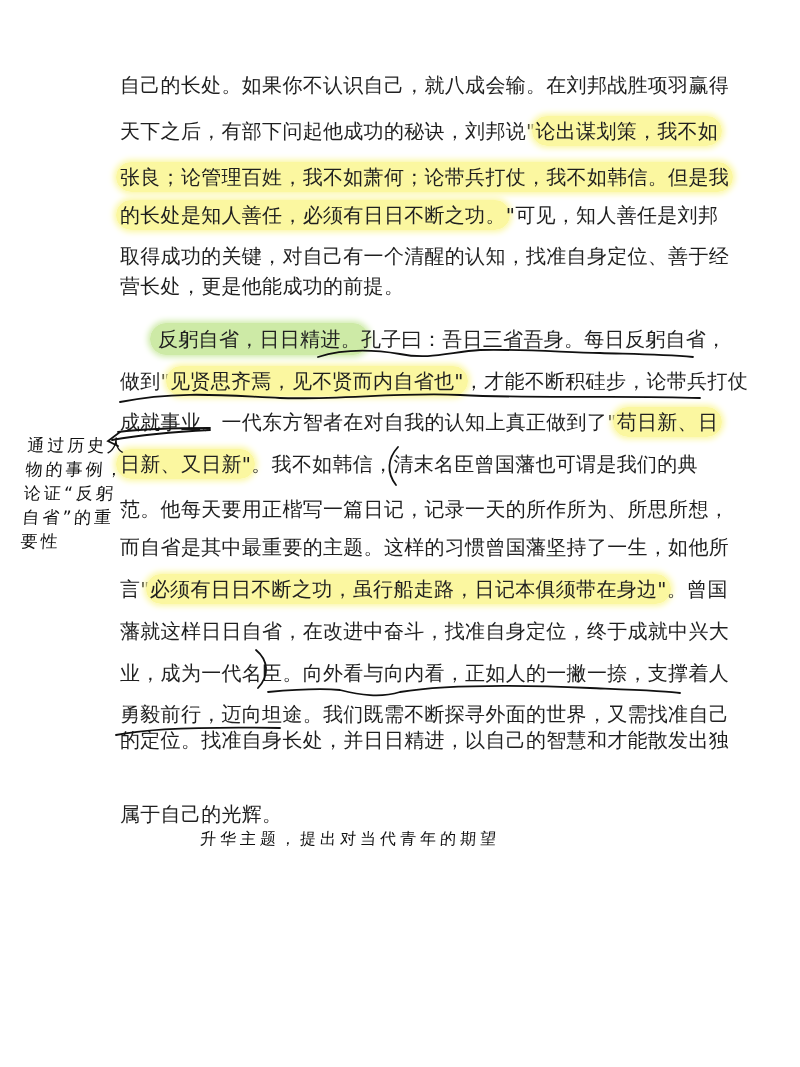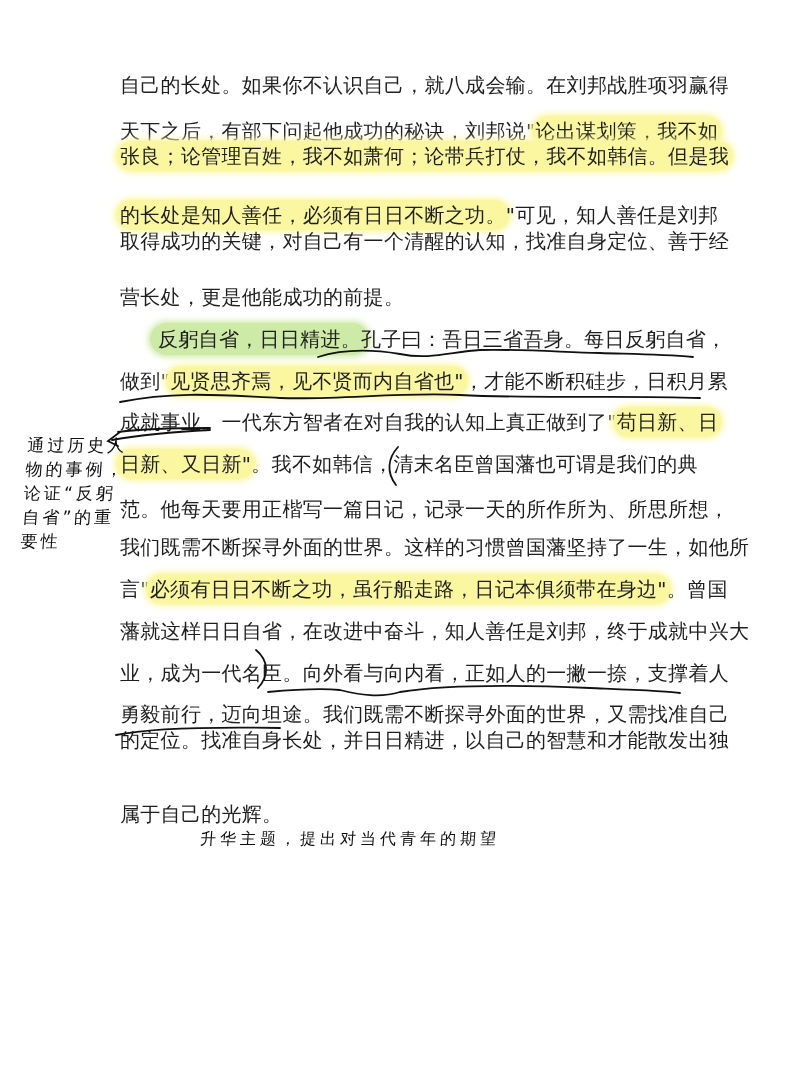--- a/index.html
+++ b/index.html
@@ -24,43 +24,43 @@
   </style>
 </head>
 <body>
 
 <div class="page">
   <div>
     <div class="line" style="top:68px"><span>自己的长处。如果你不认识自己，就八成会输。在刘邦战胜项羽赢得</span></div>
 
     <div class="line" style="top:114px"><span>天下之后，有部下问起他成功的秘诀，刘邦说"</span><span class="hl-y">论出谋划策，我不如</span></div>
 
-    <div class="line" style="top:139px"><span class="hl-y">张良；论管理百姓，我不如萧何；论带兵打仗，我不如韩信。但是我</span></div>
+    <div class="line" style="top:160px"><span class="hl-y">张良；论管理百姓，我不如萧何；论带兵打仗，我不如韩信。但是我</span></div>
 
     <div class="line" style="top:198px"><span class="hl-y">的长处是知人善任，必须有日日不断之功。</span><span>"可见，知人善任是刘邦</span></div>
 
-    <div class="line" style="top:224px"><span>取得成功的关键，对自己有一个清醒的认知，找准自身定位、善于经</span></div>
+    <div class="line" style="top:239px"><span>取得成功的关键，对自己有一个清醒的认知，找准自身定位、善于经</span></div>
 
-    <div class="line" style="top:280px"><span>营长处，更是他能成功的前提。</span></div>
+    <div class="line" style="top:269px"><span>营长处，更是他能成功的前提。</span></div>
 
     <div class="line" style="top:322px; left:158px"><span class="hl-g">反躬自省，日日精进。</span><span>孔子曰：吾日三省吾身。每日反躬自省，</span></div>
 
-    <div class="line" style="top:364px"><span>做到"</span><span class="hl-y">见贤思齐焉，见不贤而内自省也"</span><span>，才能不断积硅步，日积月累</span></div>
+    <div class="line" style="top:364px"><span>做到"</span><span class="hl-y">见贤思齐焉，见不贤而内自省也"</span><span>，才能不断积硅步，论带兵打仗</span></div>
 
     <div class="line" style="top:405px"><span>成就事业。一代东方智者在对自我的认知上真正做到了"</span><span class="hl-y">苟日新、日</span></div>
 
     <div class="line" style="top:447px"><span class="hl-y">日新、又日新"</span><span>。我不如韩信，清末名臣曾国藩也可谓是我们的典</span></div>
 
     <div class="line" style="top:492px"><span>范。他每天要用正楷写一篇日记，记录一天的所作所为、所思所想，</span></div>
 
-    <div class="line" style="top:530px"><span>我们既需不断探寻外面的世界。这样的习惯曾国藩坚持了一生，如他所</span></div>
+    <div class="line" style="top:530px"><span>而自省是其中最重要的主题。这样的习惯曾国藩坚持了一生，如他所</span></div>
 
     <div class="line" style="top:572px"><span>言"</span><span class="hl-y">必须有日日不断之功，虽行船走路，日记本俱须带在身边"</span><span>。曾国</span></div>
 
-    <div class="line" style="top:614px"><span>藩就这样日日自省，在改进中奋斗，知人善任是刘邦，终于成就中兴大</span></div>
+    <div class="line" style="top:614px"><span>藩就这样日日自省，在改进中奋斗，找准自身定位，终于成就中兴大</span></div>
 
     <div class="line" style="top:656px"><span>业，成为一代名臣。向外看与向内看，正如人的一撇一捺，支撑着人</span></div>
 
     <div class="line" style="top:697px"><span>勇毅前行，迈向坦途。我们既需不断探寻外面的世界，又需找准自己</span></div>
 
     <div class="line" style="top:723px"><span>的定位。找准自身长处，并日日精进，以自己的智慧和才能散发出独</span></div>
 
     <div class="line" style="top:797px"><span>属于自己的光辉。</span></div>
   </div>
 

